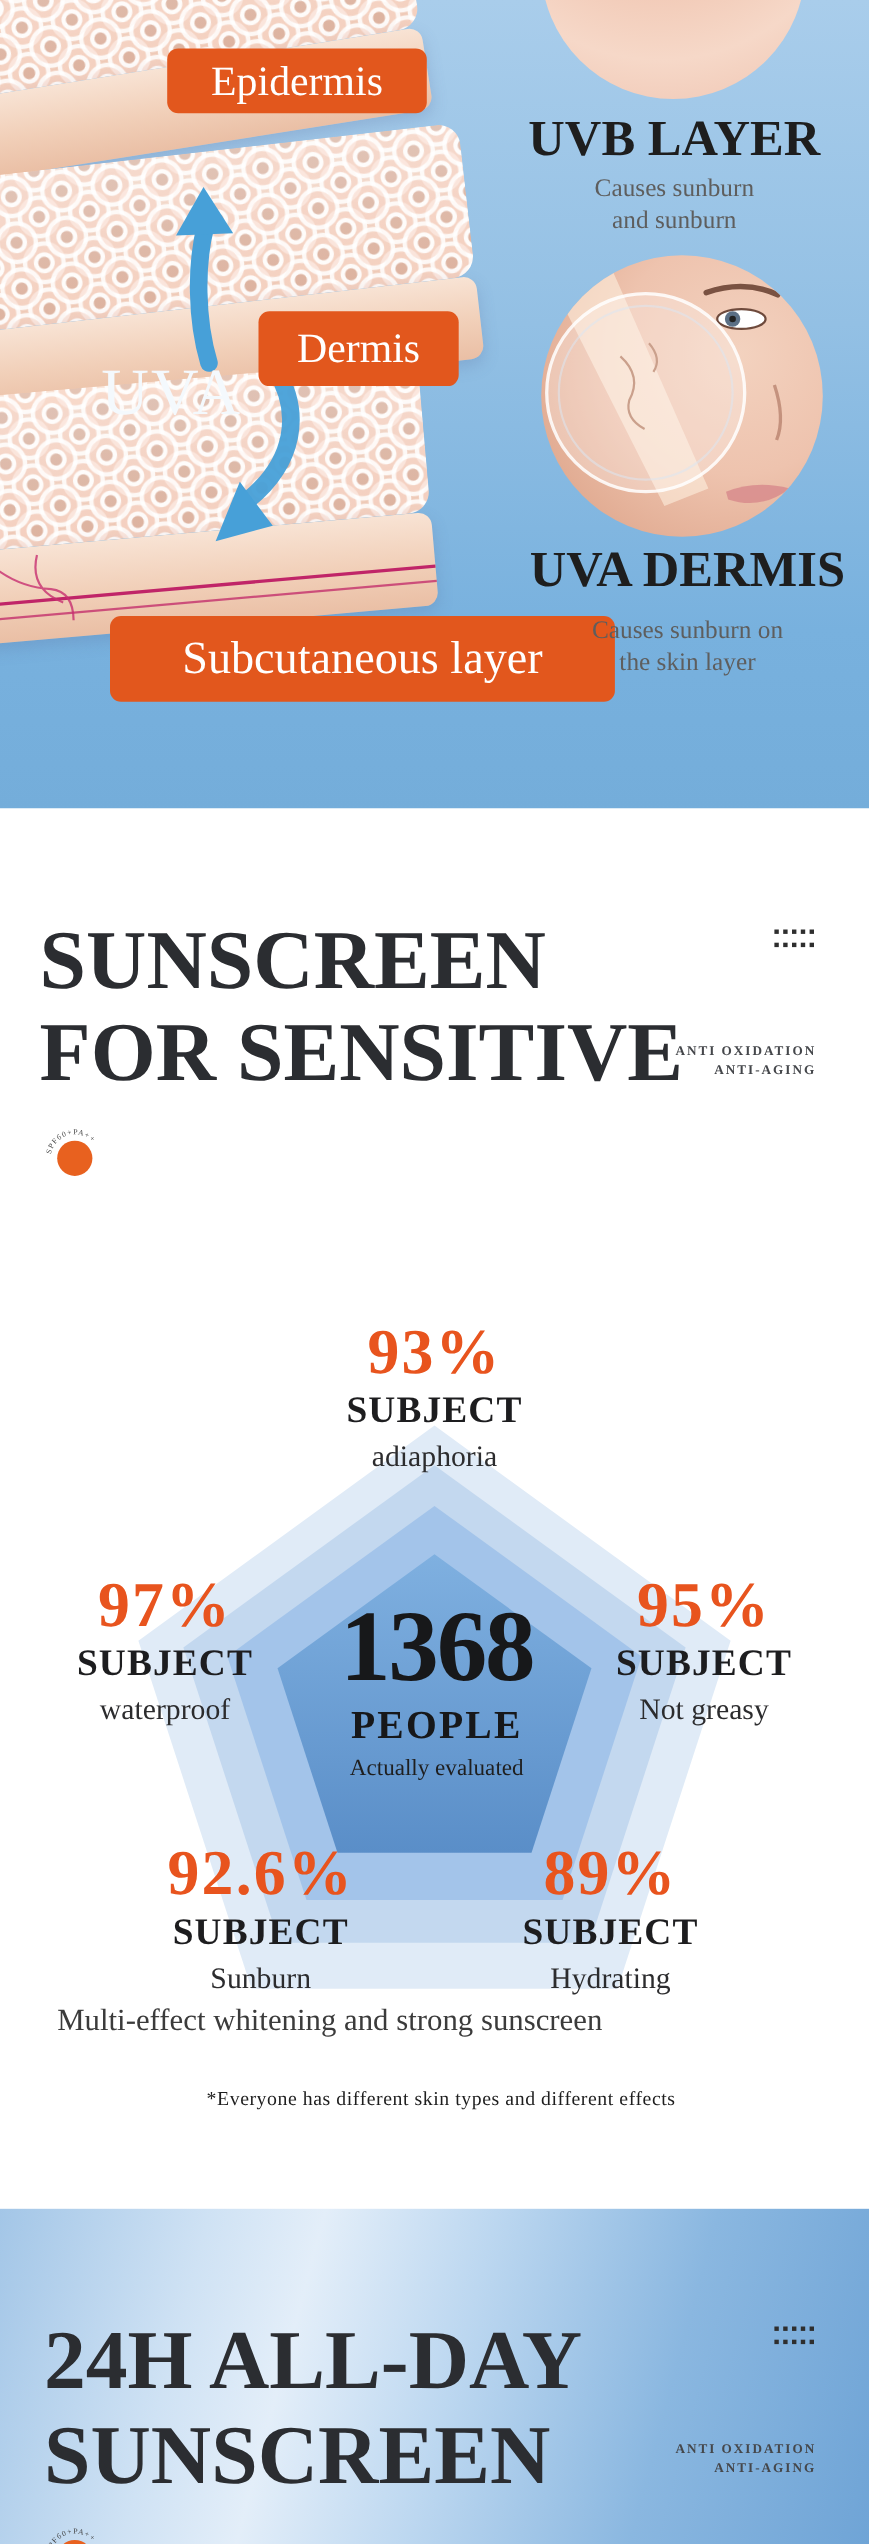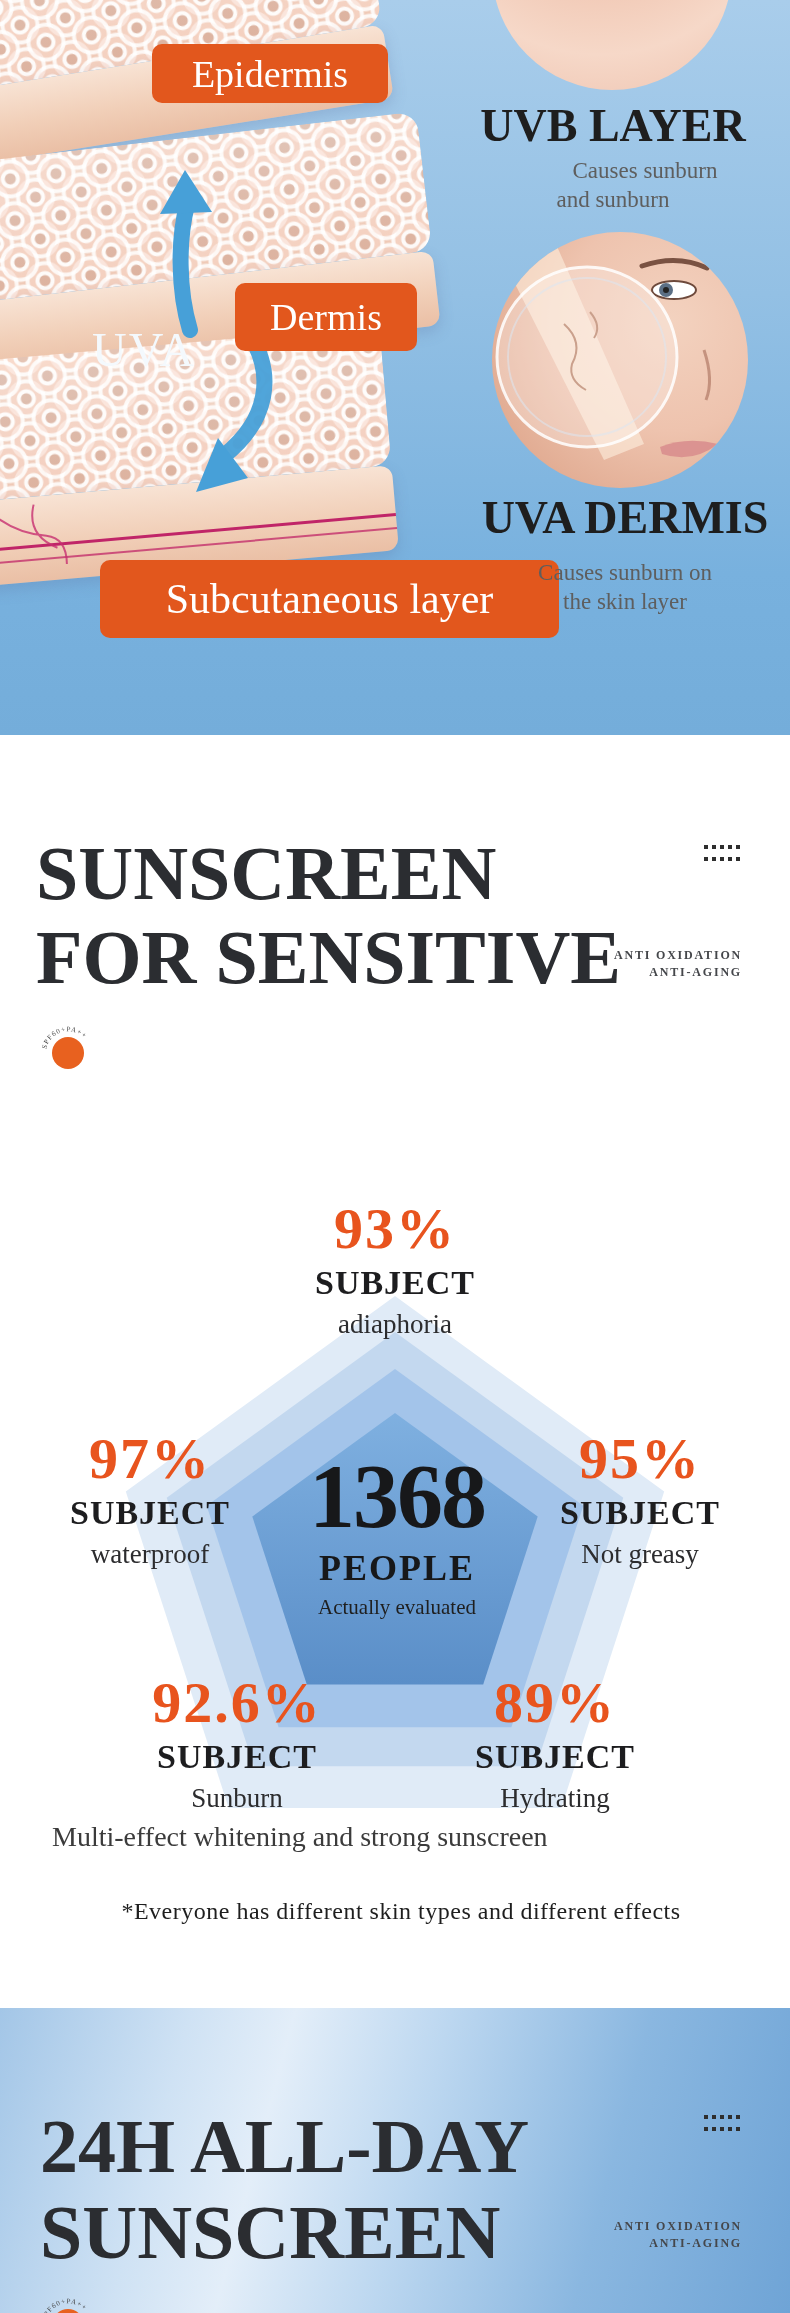--- a/index.html
+++ b/index.html
@@ -30,21 +30,21 @@
   .veinline{position:absolute;left:0;right:0;height:3px;background:#c02568;}
   .veinline.thin{height:2px;background:rgba(192,37,104,0.75);}
 
   
   .pill{position:absolute;background:#e2571d;color:#fff;border-radius:10px;
         display:flex;align-items:center;justify-content:center;}
   .pill span{display:block;}
   #pill-epidermis{left:152px;top:44px;width:236px;height:59px;font-size:38px;}
   #pill-dermis{left:235px;top:283px;width:182px;height:68px;font-size:38px;}
   #pill-subcutaneous{left:100px;top:560px;width:459px;height:78px;font-size:42px;}
-  #uva-word{position:absolute;left:92px;top:322px;color:#f4f9fd;font-size:48px;letter-spacing:2px;}
+  #uva-word{position:absolute;left:92px;top:322px;color:#f4f9fd;font-size:60px;letter-spacing:2px;}
 
   
   .photo-circle{position:absolute;border-radius:50%;overflow:hidden;}
   #circle-uvb{left:492px;top:-150px;width:240px;height:240px;
     background:radial-gradient(circle at 45% 8%, #a85454 0%, #c4726a 11%, #e6ad98 26%,
        #f2cbb8 48%, #f6d8c8 72%, #efc5b2 100%);}
   #circle-uva{left:492px;top:232px;width:256px;height:256px;
     background:radial-gradient(circle at 70% 35%, #f3d2bf 0%, #eec3ae 45%, #e2ad94 78%, #d89f86 100%);}
   .ph-title{position:absolute;color:#1e1e1e;font-weight:700;font-size:46px;line-height:44px;
             text-align:right;transform:translateX(-50%);white-space:nowrap;}
@@ -54,21 +54,21 @@
   
   .h-big{position:absolute;color:#2b2d31;font-weight:700;font-size:76px;line-height:84px;
          letter-spacing:0;white-space:nowrap;}
   .side-note{position:absolute;text-align:right;color:#45474b;font-size:12px;line-height:17px;
              letter-spacing:1.8px;font-weight:700;white-space:nowrap;}
   .dots{position:absolute;display:grid;grid-template-columns:repeat(5,4px);
         column-gap:4px;row-gap:8px;}
   .dots i{width:4px;height:4px;background:#2e2e2e;display:block;}
   .subtitle{position:absolute;left:52px;top:1086px;font-size:28px;color:#3b3b3b;}
   .disclaimer{position:absolute;left:0;right:0;top:1898px;text-align:center;
-              font-size:24px;color:#1e1e1e;letter-spacing:0.5px;padding-left:12px;}
+              font-size:18px;color:#1e1e1e;letter-spacing:0.5px;padding-left:12px;}
   .badge{position:absolute;width:60px;height:60px;}
 
   
   #pentagon-svg{position:absolute;left:0;top:1260px;}
   .stat{position:absolute;transform:translateX(-50%);text-align:center;white-space:nowrap;}
   .stat .v{font-size:58px;line-height:62px;color:#e8541e;font-weight:600;letter-spacing:2px;}
   .stat .l{font-size:34px;line-height:46px;color:#1d1d1f;font-weight:600;letter-spacing:1px;}
   .stat .s{font-size:27px;line-height:36px;color:#2c2c2e;}
   .center-stat{position:absolute;left:397px;transform:translateX(-50%);text-align:center;white-space:nowrap;}
   .center-stat .cv{font-size:92px;line-height:96px;color:#17181a;font-weight:600;letter-spacing:-2px;}
@@ -117,21 +117,21 @@
       <span>Dermis</span>
     </div>
     <div class="pill" id="pill-subcutaneous">
       <span>Subcutaneous layer</span>
     </div>
     <div id="uva-word">UVA</div>
 
     <div class="photo-circle" id="circle-uvb"></div>
 
     <div class="ph-title" style="left:613px;top:104px;">UVB LAYER</div>
-    <div class="ph-desc" style="left:613px;top:156px;margin-left:32px;">Causes sunburn</div>
+    <div class="ph-desc" style="left:613px;top:156px;">Causes sunburn</div>
     <div class="ph-desc" style="left:613px;top:185px;">and sunburn</div>
 
     <div class="photo-circle" id="circle-uva">
       <svg width="256" height="256" viewBox="0 0 256 256">
         <polygon points="14,34 64,12 152,212 112,228" fill="rgba(255,244,228,0.55)"></polygon>
         <path d="M150,34 Q185,22 215,36" stroke="#7a5242" stroke-width="5" fill="none" stroke-linecap="round"></path>
         <ellipse cx="182" cy="58" rx="22" ry="9" fill="#ffffff" stroke="#6e4a3c" stroke-width="2"></ellipse>
         <circle cx="174" cy="58" r="7" fill="#5b6f85"></circle>
         <circle cx="174" cy="58" r="3" fill="#222222"></circle>
         <path d="M212,118 q10,30 2,50" stroke="rgba(160,100,80,0.55)" stroke-width="3" fill="none"></path>

